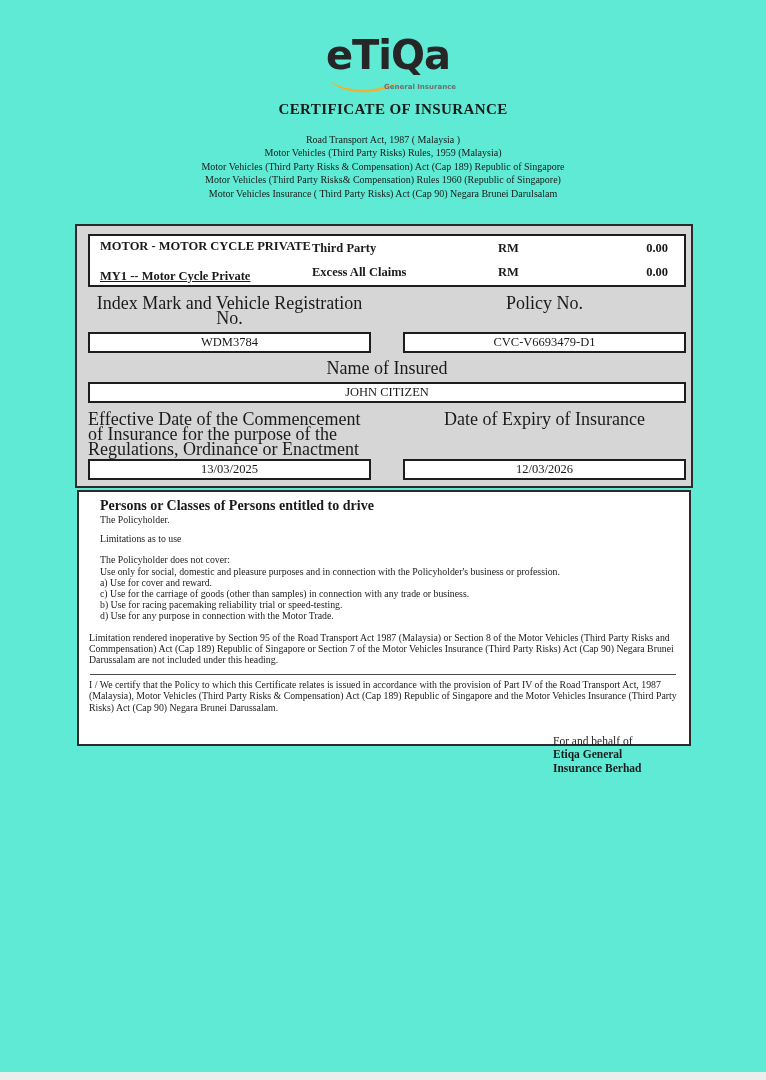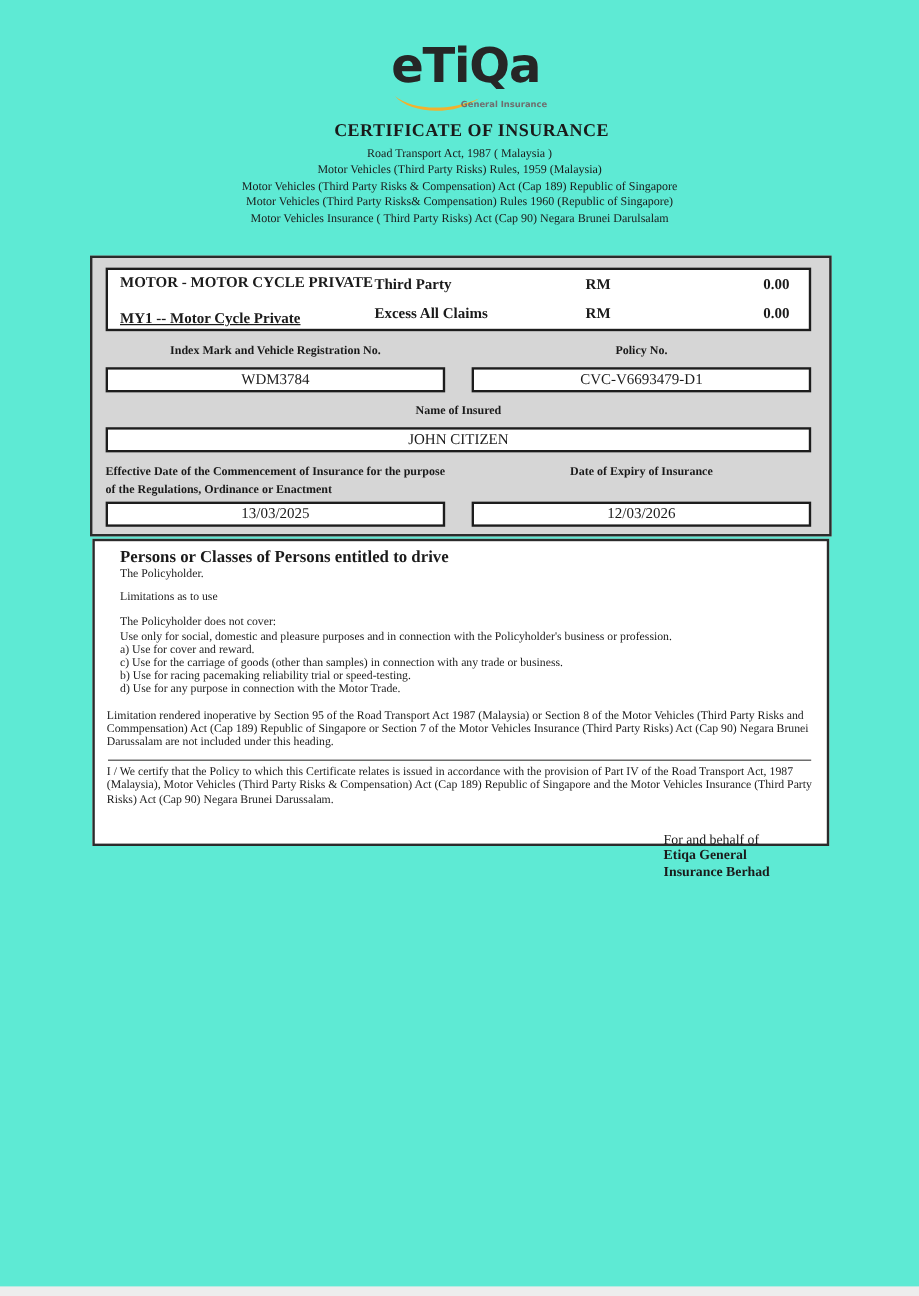--- a/index.html
+++ b/index.html
@@ -10,41 +10,41 @@
 
   
   .doc-header { padding-top:33px; text-align:center; }
   .logo-wrap { position:relative; display:inline-block; height:56px; margin-left:10px; }
   .logo-text { font-family:"DejaVu Sans", sans-serif; font-weight:bold; font-size:40px; letter-spacing:-1px; color:#262626; line-height:44px; }
   .logo-swoosh { position:absolute; left:0px; bottom:-6px; }
   .logo-sub { position:absolute; right:-6px; bottom:-2px; font-family:"DejaVu Sans", sans-serif; font-size:7px; font-weight:bold; color:#6e6e6e; white-space:nowrap; }
 
   .doc-title { margin-top:12px; font-size:15px; font-weight:bold; letter-spacing:0.4px;padding-left:20px; }
 
-  .acts { margin-top:4px; }
+  .acts { margin-top:15px; }
   .acts div { font-size:10px; line-height:13.4px; }
 
   
-  .cert-table { margin:24px 0 0 75px; width:618px; background:#d6d6d6; border:2px solid #2b2b2b; padding:8px 15px 6px 11px; }
+  .cert-table { margin:24px 0 0 75px; width:618px; background:#d6d6d6; border:2px solid #2b2b2b; padding:8px 5px 6px 11px; }
 
   .top-box { background:#ffffff; border:2px solid #1d1d1d; height:53px; padding:3px 16px 1px 10px; display:flex; }
   .cover-col { width:212px; display:flex; flex-direction:column; justify-content:space-between; }
   .cover-type { font-size:12.5px; font-weight:bold; line-height:14.5px; }
   .cover-code { font-size:12.5px; font-weight:bold; text-decoration:underline; white-space:nowrap; }
   .charge-col { flex:1; display:flex; flex-direction:column; justify-content:flex-start; gap:9px; padding-top:2px; }
   .charge-row { display:flex; font-size:12.5px; font-weight:bold; line-height:15px; }
   .charge-label { flex:1; }
   .charge-cur { width:100px; }
   .charge-amt { width:70px; text-align:right; }
 
   .two-col { display:flex; justify-content:space-between; }
   .col-l { width:283px; }
   .col-r { width:283px; }
 
-  .hdr { font-size:10px; font-weight:bold; line-height:15px; }
+  .hdr { font-size:18px; font-weight:normal; line-height:15px; }
   .t-center { text-align:center; }
 
   .row-field-hdr { margin-top:9px; }
   .row-values { margin-top:6px; }
   .value-box { background:#ffffff; border:2px solid #1d1d1d; height:21px; font-size:12.5px; line-height:17px; text-align:center; }
   .full-width { width:100%; }
   .row-name-hdr { margin-top:8px; }
   .row-name-val { margin-top:6px; }
   .row-date-hdr { margin-top:9px; }
   .row-date-val { margin-top:2px; }

